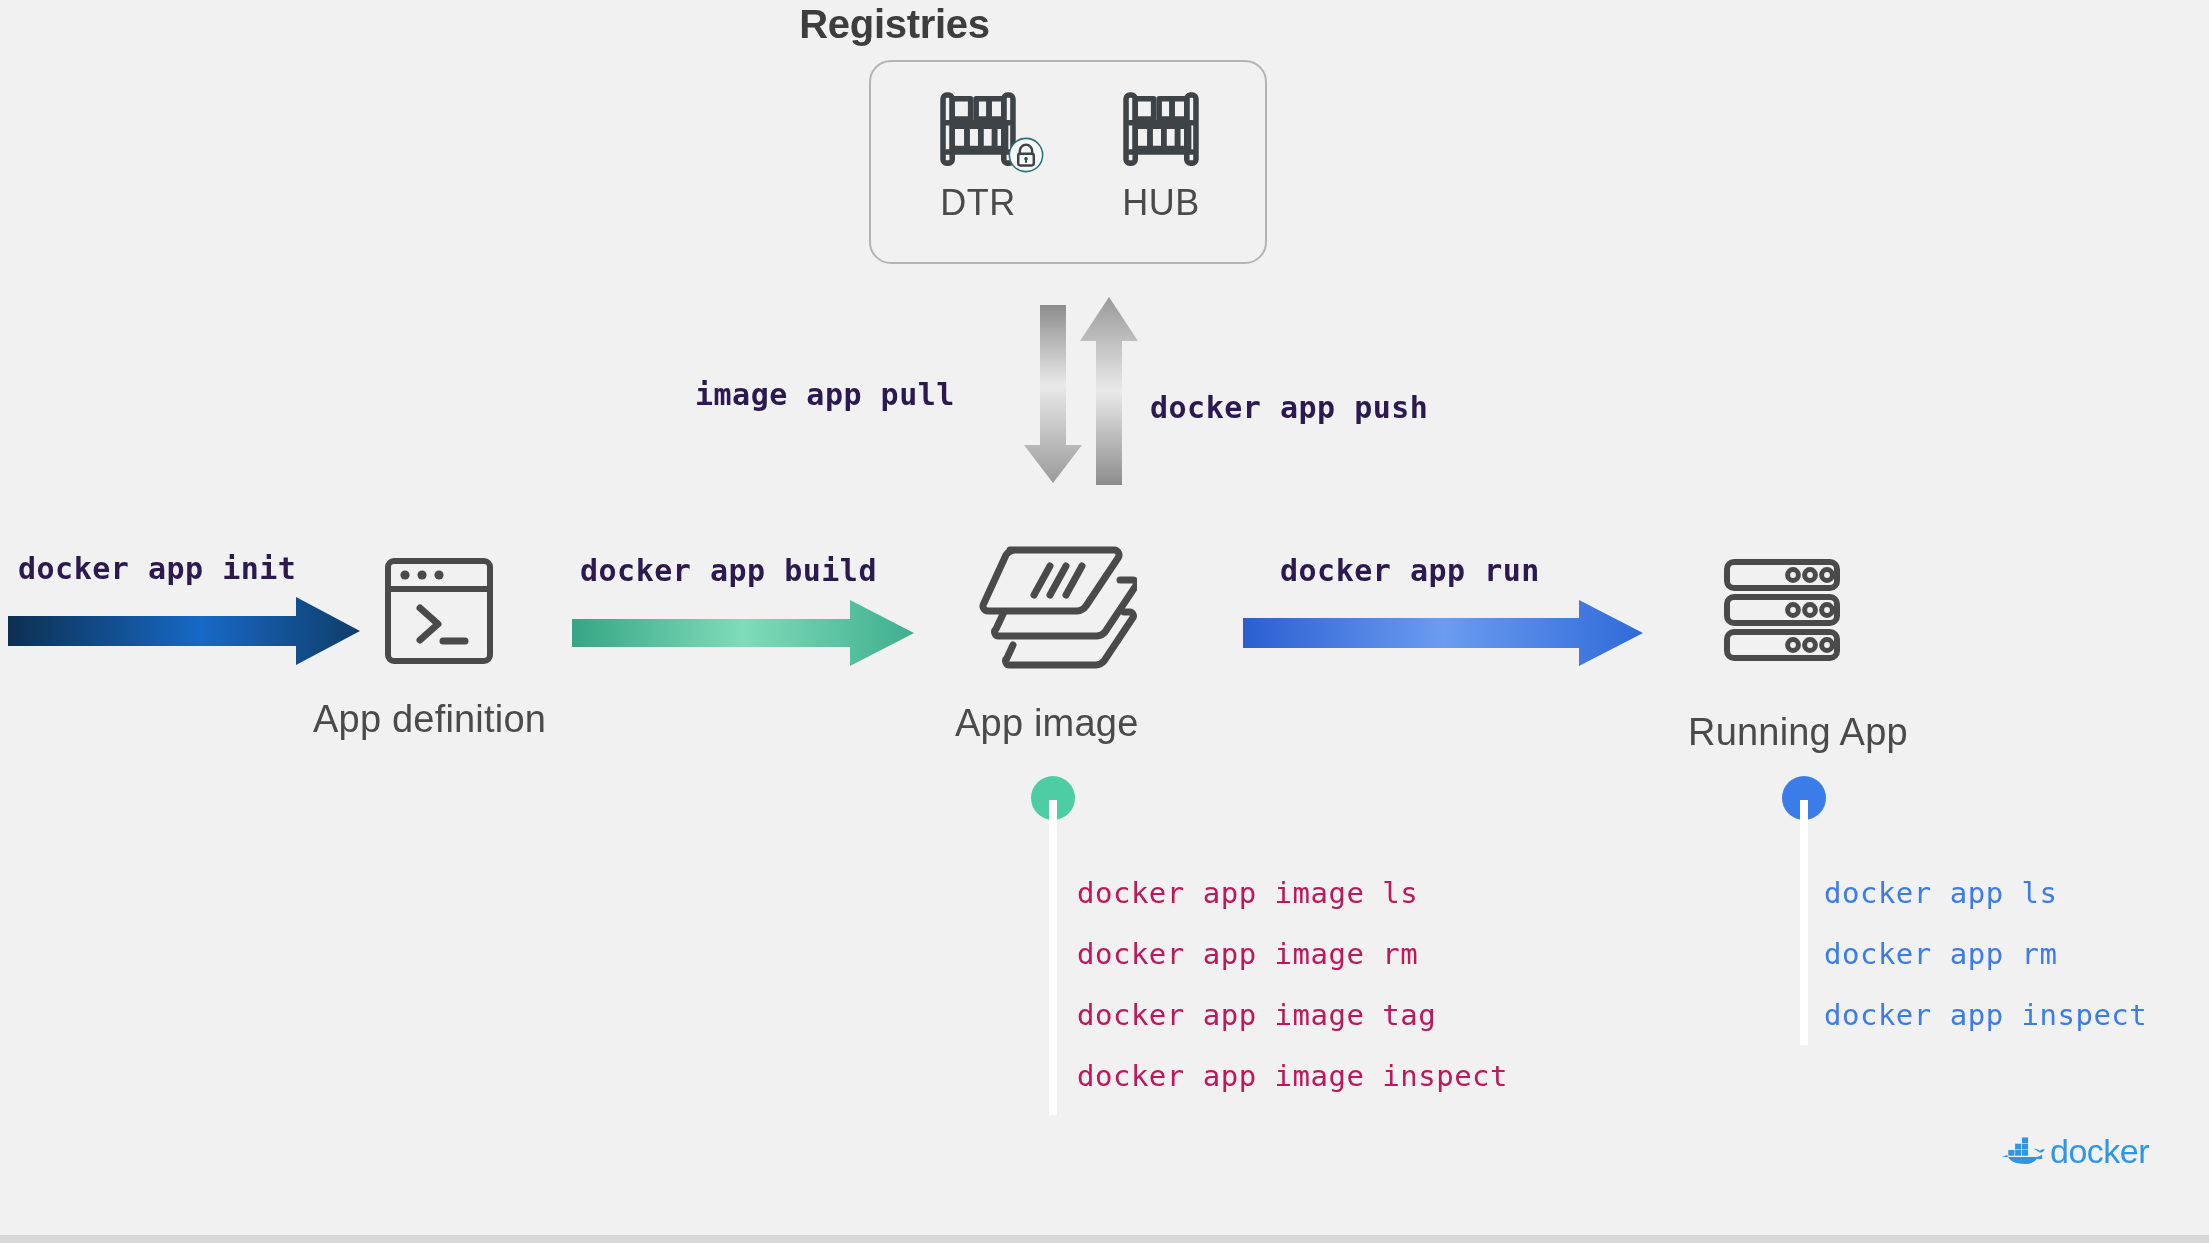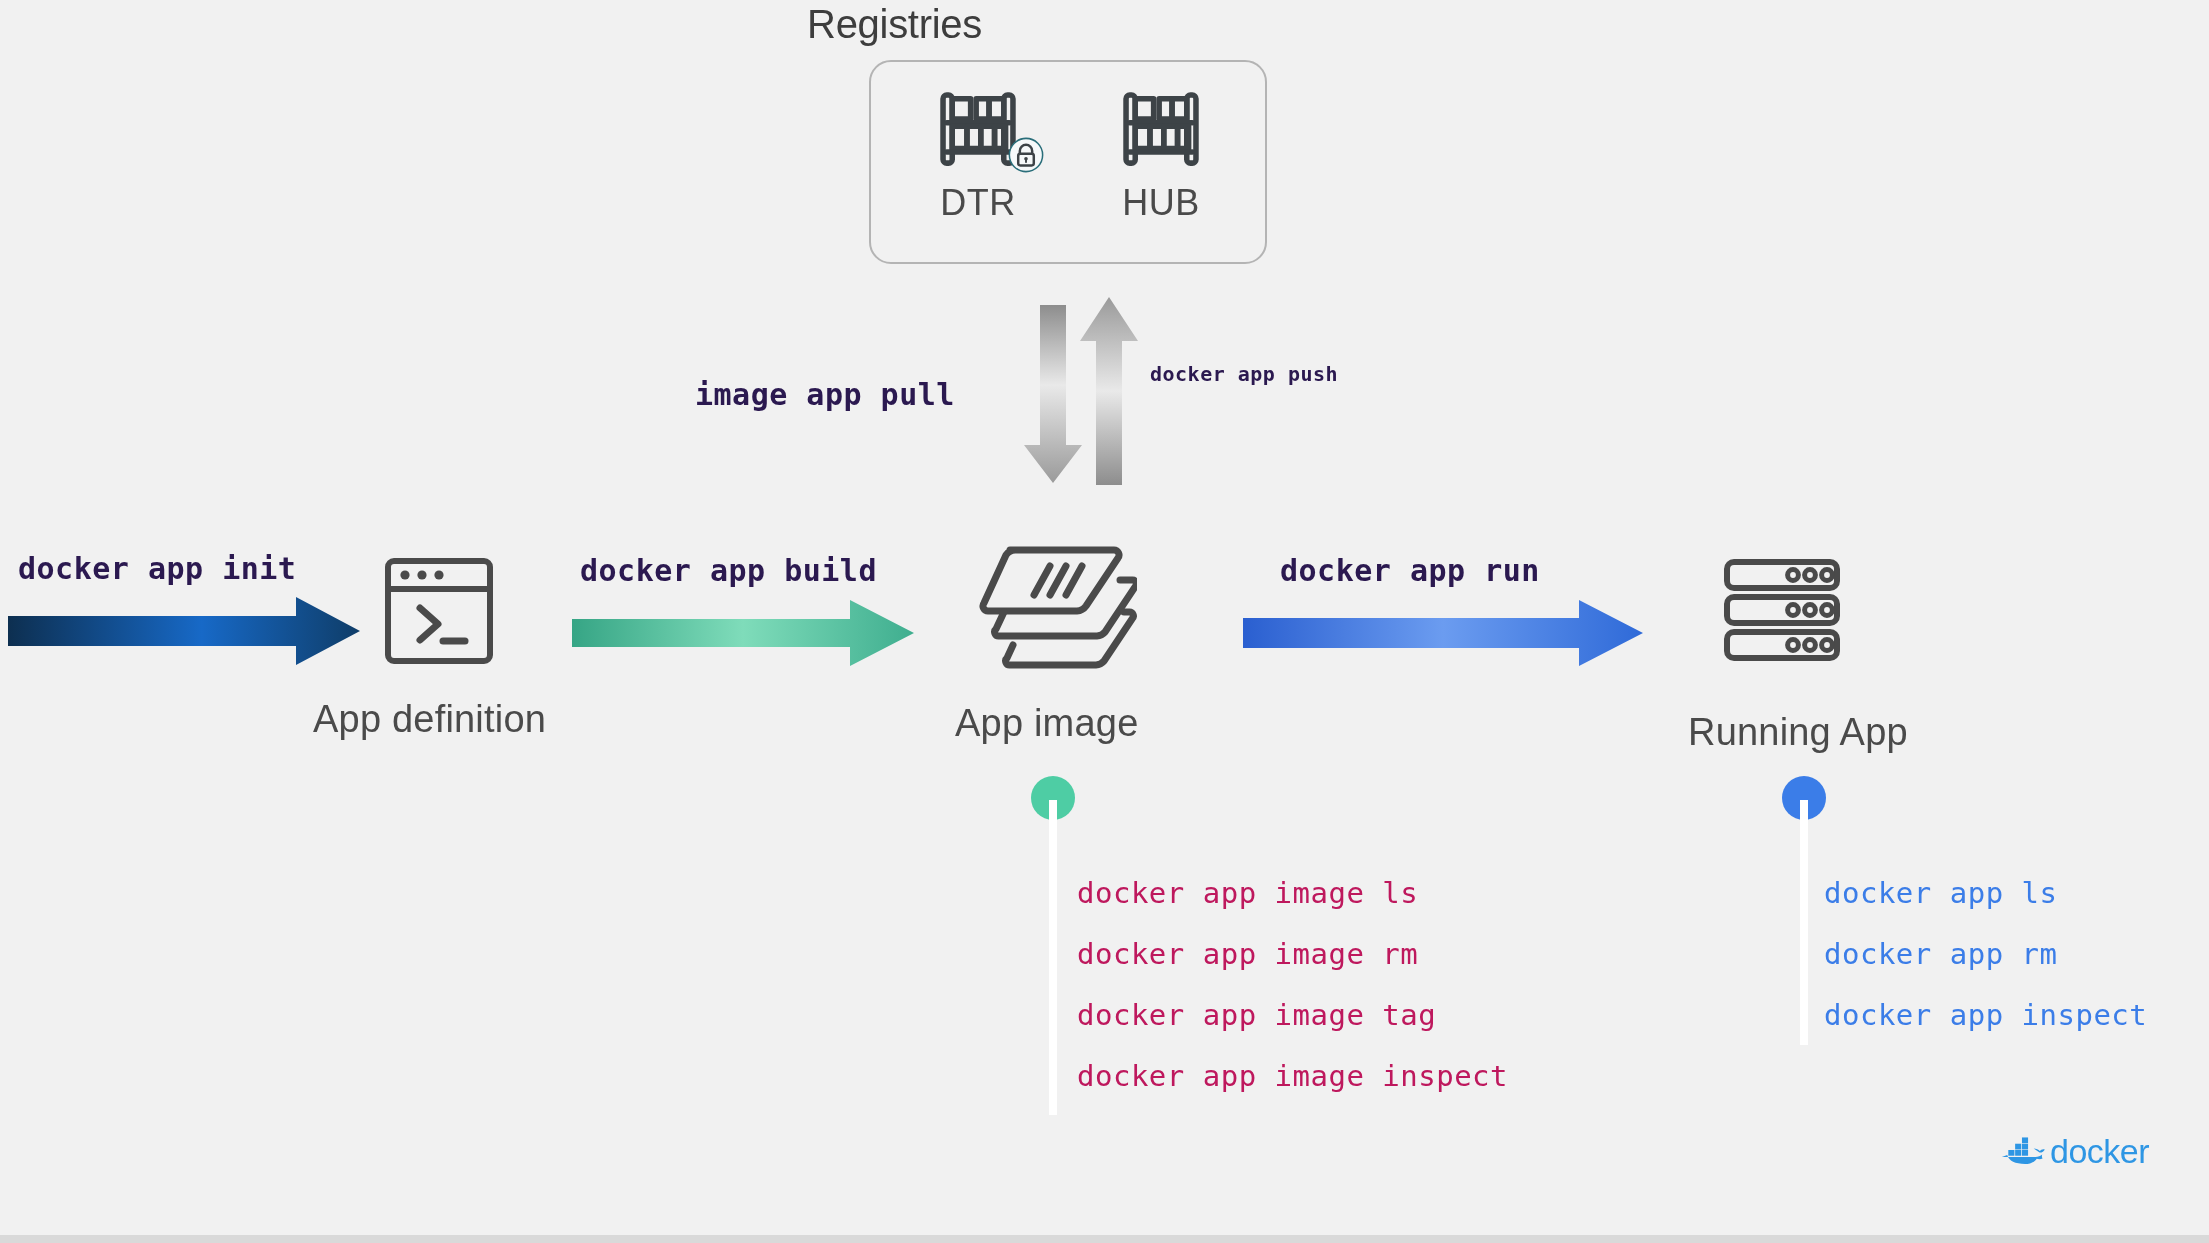--- a/index.html
+++ b/index.html
@@ -21,21 +21,21 @@
 
   .abs { position: absolute; }
 
   
   #registries-title {
     left: 0; top: 0;
     width: 1789px;
     text-align: center;
     top: 2px;
     font-size: 40px;
-    font-weight: normal;
+    font-weight: bold;
     color: #3d3d3d;
     letter-spacing: -0.3px;
   }
   #registries-box {
     left: 869px;
     top: 60px;
     width: 398px;
     height: 204px;
     border: 2px solid #b4b4b4;
     border-radius: 22px;
@@ -67,22 +67,22 @@
     bottom: 2px;
   }
 
   
   #vert-arrows { left: 1018px; top: 295px; }
   #lbl-pull {
     left: 695px; top: 377px;
     font-size: 30px;
   }
   #lbl-push {
-    left: 1150px; top: 362px;
-    font-size: 20px;
+    left: 1150px; top: 390px;
+    font-size: 30px;
     text-align: right;
   }
 
   .cmd-dark {
     font-family: "DejaVu Sans Mono", "Liberation Mono", monospace;
     color: #2b1950;
     font-weight: bold;
     white-space: nowrap;
     letter-spacing: 0.5px;
   }

